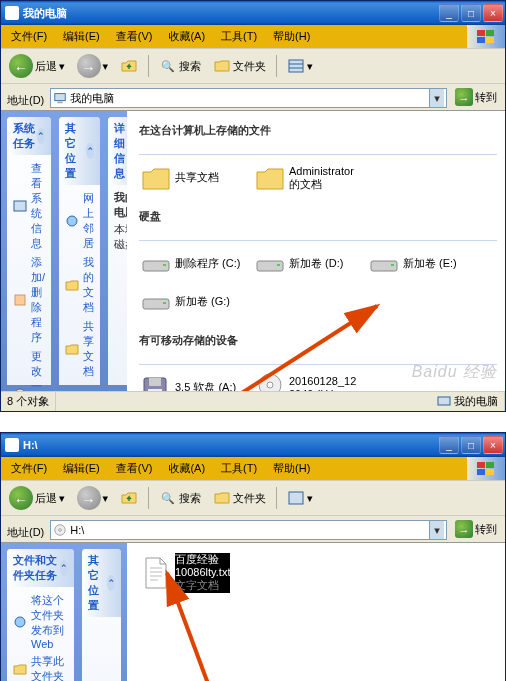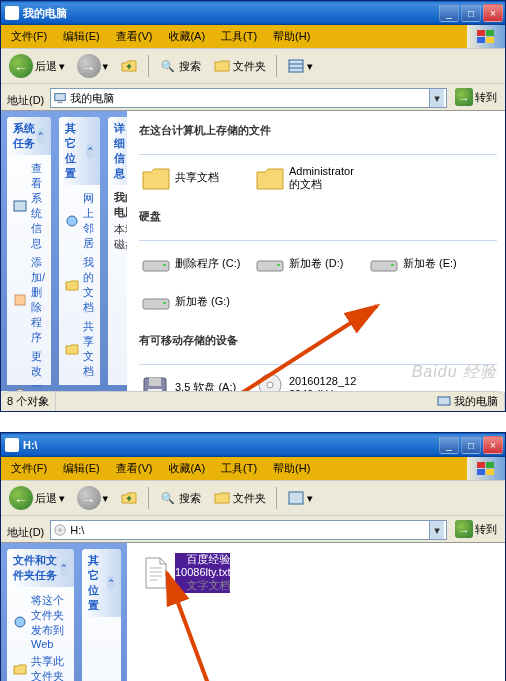--- a/index.html
+++ b/index.html
@@ -35,26 +35,26 @@
 .panel-header .chev { width: 16px; height: 16px; border-radius: 50%; background: #c6d8f0; display: flex; align-items: center; justify-content: center; color: #316ac5; font-size: 9px; }
 .panel-body { padding: 4px 6px 6px; }
 .panel-body .task-link { display: flex; align-items: center; gap: 4px; padding: 2px 0; color: #215dc6; cursor: pointer; }
 .task-icon { width: 14px; height: 14px; flex-shrink: 0; }
 .panel-body .info-line { padding: 1px 0; color: #333; }
 .panel-body .info-bold { font-weight: bold; }
 .main-view { flex: 1; background: #fff; padding: 8px 8px 8px 12px; overflow: hidden; position: relative; }
 .group-header { font-weight: bold; padding: 4px 0 16px; border-bottom: 1px solid #c6d8f0; margin-bottom: 6px; color: #333; }
 .items-row { display: flex; flex-wrap: wrap; gap: 4px; margin-bottom: 10px; }
 .item { display: flex; align-items: center; gap: 4px; width: 110px; padding: 2px; cursor: pointer; }
-.item.selected .item-label { background: #4c1d95; color: #fff; text-align: right; }
+.item.selected .item-label { background: #000000; color: #fff; }
 .item-icon { width: 30px; height: 30px; flex-shrink: 0; display: flex; align-items: center; justify-content: center; }
 .item-label { line-height: 1.2; word-break: break-all; }
 .folder-svg { fill: #f7d774; stroke: #c9a227; }
 .drive-svg { fill: #d0d0d0; stroke: #888; }
-.statusbar { display: flex; background: #ece9d8; border-top: 1px solid #ccc; height: 20px; align-items: center; border-radius: 9px; }
+.statusbar { display: flex; background: #ece9d8; border-top: 1px solid #ccc; height: 20px; align-items: center; }
 .statusbar .status-cell { padding: 2px 6px; border-right: 1px solid #ccc; }
 .statusbar .status-cell.right { margin-left: auto; display: flex; align-items: center; gap: 3px; }
 .arrow-annotation { position: absolute; pointer-events: none; }
 .watermark { position: absolute; right: 8px; bottom: 8px; color: #ccc; font-size: 16px; font-style: italic; letter-spacing: 1px; }
 </style>
 </head>
 <body>
 
 <div class="window">
   <div class="titlebar">

